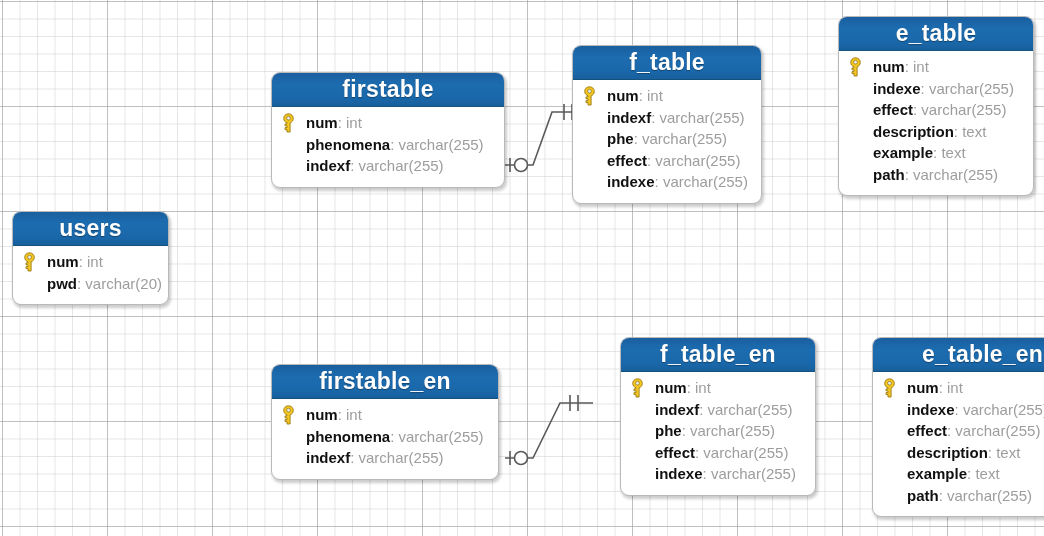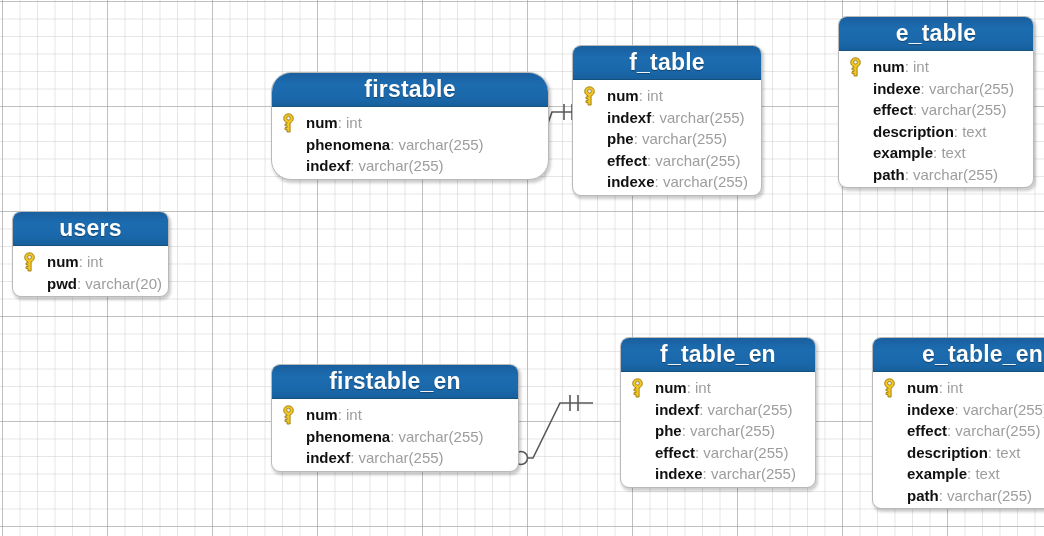--- a/index.html
+++ b/index.html
@@ -42,21 +42,21 @@
     font-size: 23px;
     letter-spacing: 0.2px;
     background: linear-gradient(to bottom, #1a5f9e 0%, #1c6cb0 35%, #1a68aa 75%, #175f9d 100%);
     border-bottom: 1px solid #14517f;
     text-shadow: 0 1px 1px rgba(0,0,0,0.35);
     white-space: nowrap;
     overflow: hidden;
   }
   .entity-body {
     position: relative;
-    padding: 5px 6px 2px 34px;
+    padding: 5px 6px 10px 34px;
   }
   .field {
     font-size: 15px;
     line-height: 21.5px;
     white-space: nowrap;
     color: #9a9a9a;
   }
   .field .fname {
     color: #111111;
     font-weight: bold;
@@ -111,21 +111,21 @@
         <div class="entity-header">users</div>
         <div class="entity-body">
           <svg class="key-icon" viewBox="0 0 17 20">
             <path d="M8.5 0.8 C11.3 0.8 13.3 2.8 13.3 5.4 C13.3 7.5 12.0 9.2 10.1 9.8 L10.1 19.0 L7.0 19.0 L7.0 16.6 L5.0 16.6 L5.0 14.6 L7.0 14.6 L7.0 12.8 L5.0 12.8 L5.0 10.9 L7.0 10.9 L7.0 9.8 C5.1 9.2 3.7 7.5 3.7 5.4 C3.7 2.8 5.7 0.8 8.5 0.8 Z" fill="#f3c623" stroke="#9a7a10" stroke-width="0.9" stroke-linejoin="round"></path>
             <circle cx="8.5" cy="5.2" r="1.9" fill="#e3eef7" stroke="#9a7a10" stroke-width="0.8"></circle>
           </svg>
           <div class="field"><span class="fname">num</span><span>: </span><span class="ftype">int</span></div>
           <div class="field"><span class="fname">pwd</span><span>: </span><span class="ftype">varchar(20)</span></div>
         </div>
       </div>
-      <div class="entity" style="left: 271px; top: 72px; width: 278px; border-radius: 20px;">
+      <div class="entity" style="left: 271px; top: 72px; width: 234px;">
         <div class="entity-header">firstable</div>
         <div class="entity-body">
           <svg class="key-icon" viewBox="0 0 17 20">
             <path d="M8.5 0.8 C11.3 0.8 13.3 2.8 13.3 5.4 C13.3 7.5 12.0 9.2 10.1 9.8 L10.1 19.0 L7.0 19.0 L7.0 16.6 L5.0 16.6 L5.0 14.6 L7.0 14.6 L7.0 12.8 L5.0 12.8 L5.0 10.9 L7.0 10.9 L7.0 9.8 C5.1 9.2 3.7 7.5 3.7 5.4 C3.7 2.8 5.7 0.8 8.5 0.8 Z" fill="#f3c623" stroke="#9a7a10" stroke-width="0.9" stroke-linejoin="round"></path>
             <circle cx="8.5" cy="5.2" r="1.9" fill="#e3eef7" stroke="#9a7a10" stroke-width="0.8"></circle>
           </svg>
           <div class="field"><span class="fname">num</span><span>: </span><span class="ftype">int</span></div>
           <div class="field"><span class="fname">phenomena</span><span>: </span><span class="ftype">varchar(255)</span></div>
           <div class="field"><span class="fname">indexf</span><span>: </span><span class="ftype">varchar(255)</span></div>
         </div>
@@ -152,21 +152,21 @@
             <circle cx="8.5" cy="5.2" r="1.9" fill="#e3eef7" stroke="#9a7a10" stroke-width="0.8"></circle>
           </svg>
           <div class="field"><span class="fname">num</span><span>: </span><span class="ftype">int</span></div>
           <div class="field"><span class="fname">indexe</span><span>: </span><span class="ftype">varchar(255)</span></div>
           <div class="field"><span class="fname">effect</span><span>: </span><span class="ftype">varchar(255)</span></div>
           <div class="field"><span class="fname">description</span><span>: </span><span class="ftype">text</span></div>
           <div class="field"><span class="fname">example</span><span>: </span><span class="ftype">text</span></div>
           <div class="field"><span class="fname">path</span><span>: </span><span class="ftype">varchar(255)</span></div>
         </div>
       </div>
-      <div class="entity" style="left: 271px; top: 364px; width: 248px;">
+      <div class="entity" style="left: 271px; top: 364px; width: 228px;">
         <div class="entity-header">firstable_en</div>
         <div class="entity-body">
           <svg class="key-icon" viewBox="0 0 17 20">
             <path d="M8.5 0.8 C11.3 0.8 13.3 2.8 13.3 5.4 C13.3 7.5 12.0 9.2 10.1 9.8 L10.1 19.0 L7.0 19.0 L7.0 16.6 L5.0 16.6 L5.0 14.6 L7.0 14.6 L7.0 12.8 L5.0 12.8 L5.0 10.9 L7.0 10.9 L7.0 9.8 C5.1 9.2 3.7 7.5 3.7 5.4 C3.7 2.8 5.7 0.8 8.5 0.8 Z" fill="#f3c623" stroke="#9a7a10" stroke-width="0.9" stroke-linejoin="round"></path>
             <circle cx="8.5" cy="5.2" r="1.9" fill="#e3eef7" stroke="#9a7a10" stroke-width="0.8"></circle>
           </svg>
           <div class="field"><span class="fname">num</span><span>: </span><span class="ftype">int</span></div>
           <div class="field"><span class="fname">phenomena</span><span>: </span><span class="ftype">varchar(255)</span></div>
           <div class="field"><span class="fname">indexf</span><span>: </span><span class="ftype">varchar(255)</span></div>
         </div>

